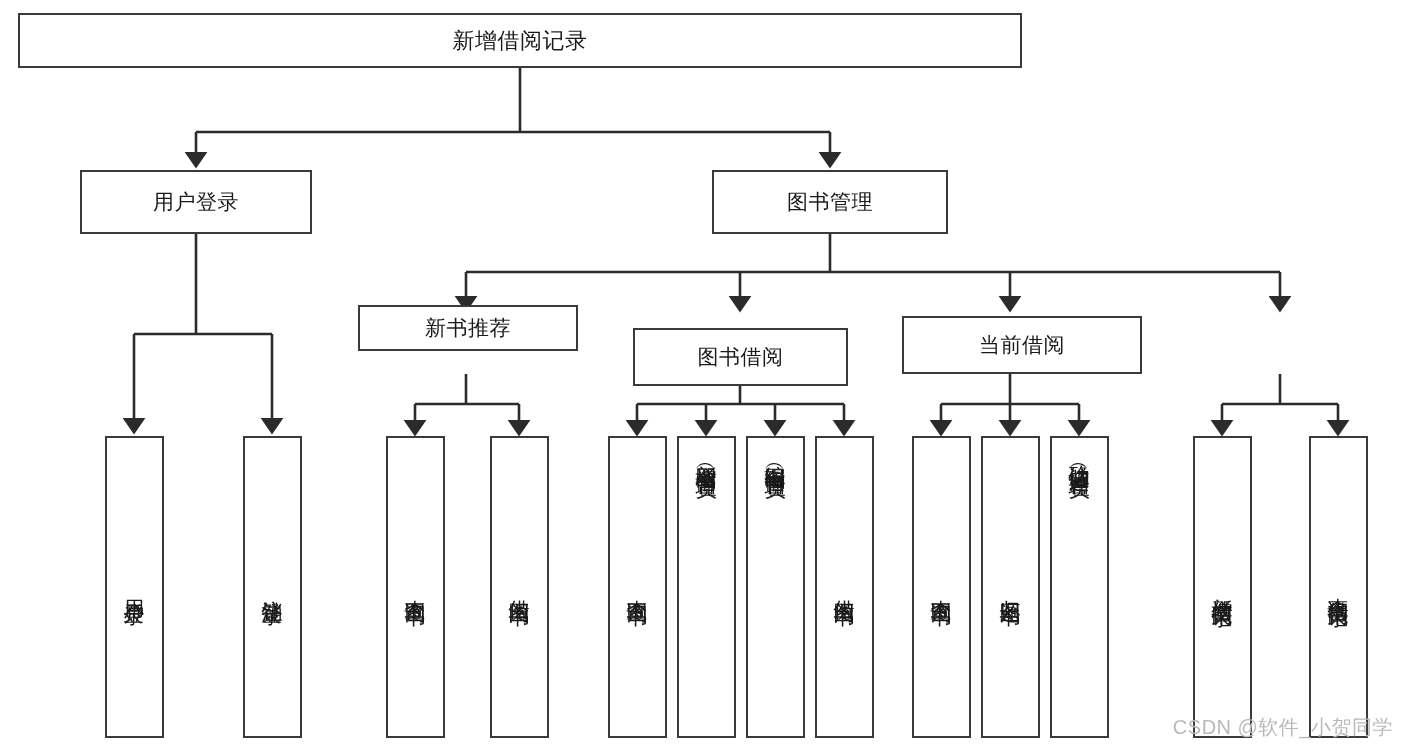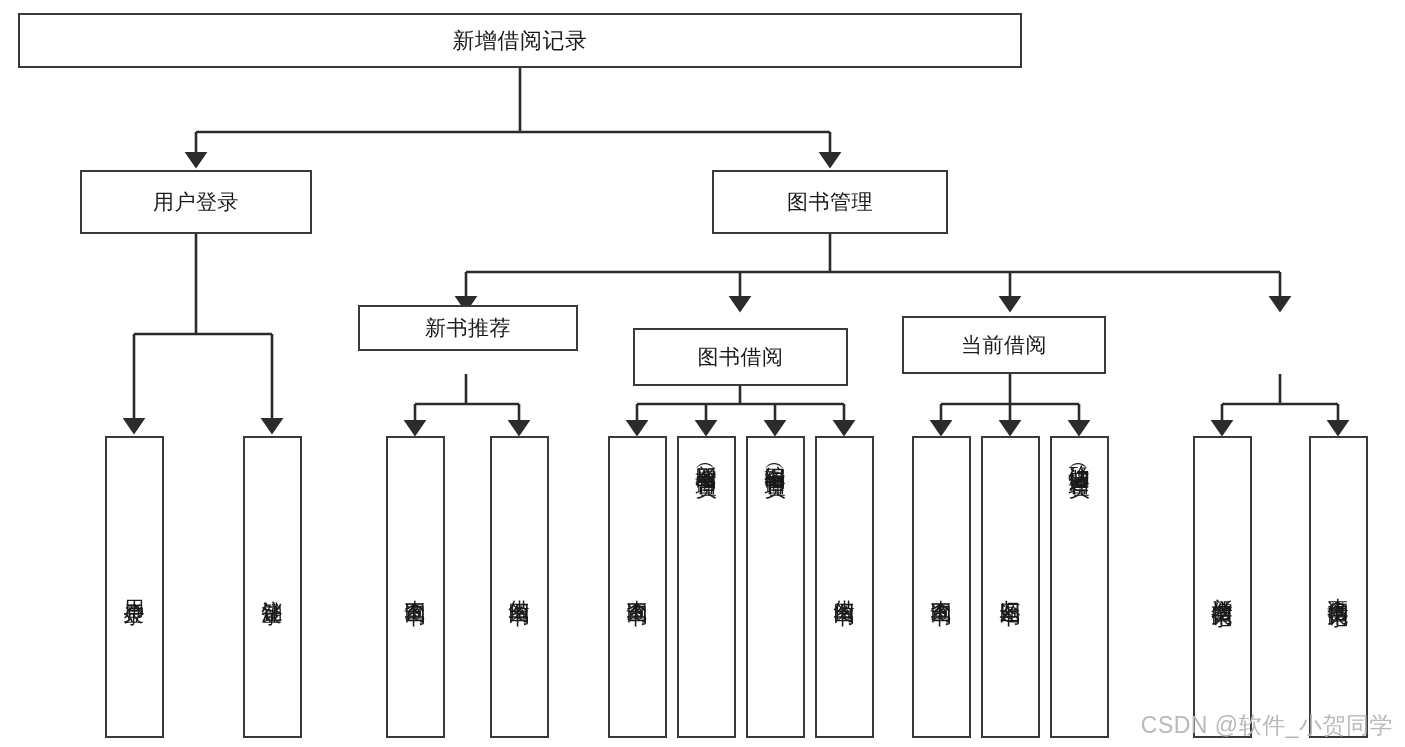--- a/index.html
+++ b/index.html
@@ -63,21 +63,21 @@
     white-space: pre;
   }
   .node.v.mid {
     align-items: center;
     padding-top: 0;
   }
   #watermark {
     position: absolute;
     right: 12px;
     bottom: 6px;
-    font-size: 23px;
+    font-size: 20px;
     color: #b9b9b9;
     letter-spacing: 0.5px;
     white-space: nowrap;
     font-family: "Liberation Sans", "DejaVu Sans", sans-serif;
   }
 </style>
 </head>
 <body>
 
 <div id="canvas">
@@ -142,21 +142,21 @@
   <div class="node h" style="left:712px; top:170px; width:236px; height:64px;">
     <span class="lbl">图书管理</span>
   </div>
 
   <div class="node h" style="left:358px; top:305px; width:220px; height:46px;">
     <span class="lbl">新书推荐</span>
   </div>
   <div class="node h" style="left:633px; top:328px; width:215px; height:58px;">
     <span class="lbl">图书借阅</span>
   </div>
-  <div class="node h" style="left:902px; top:316px; width:204px; height:58px;">
+  <div class="node h" style="left:902px; top:316px; width:240px; height:58px;">
     <span class="lbl">当前借阅</span>
   </div>
 
   <div class="node v mid" style="left:105px; top:436px; width:59px; height:302px;">
     <span class="lbl">用户登录</span>
   </div>
   <div class="node v mid" style="left:243px; top:436px; width:59px; height:302px;">
     <span class="lbl">注销登录</span>
   </div>
 

